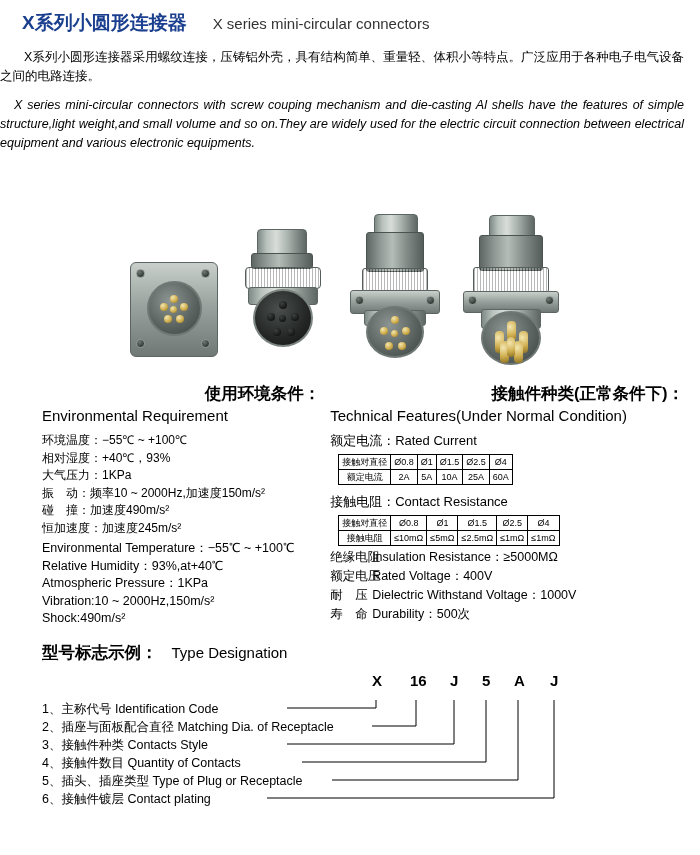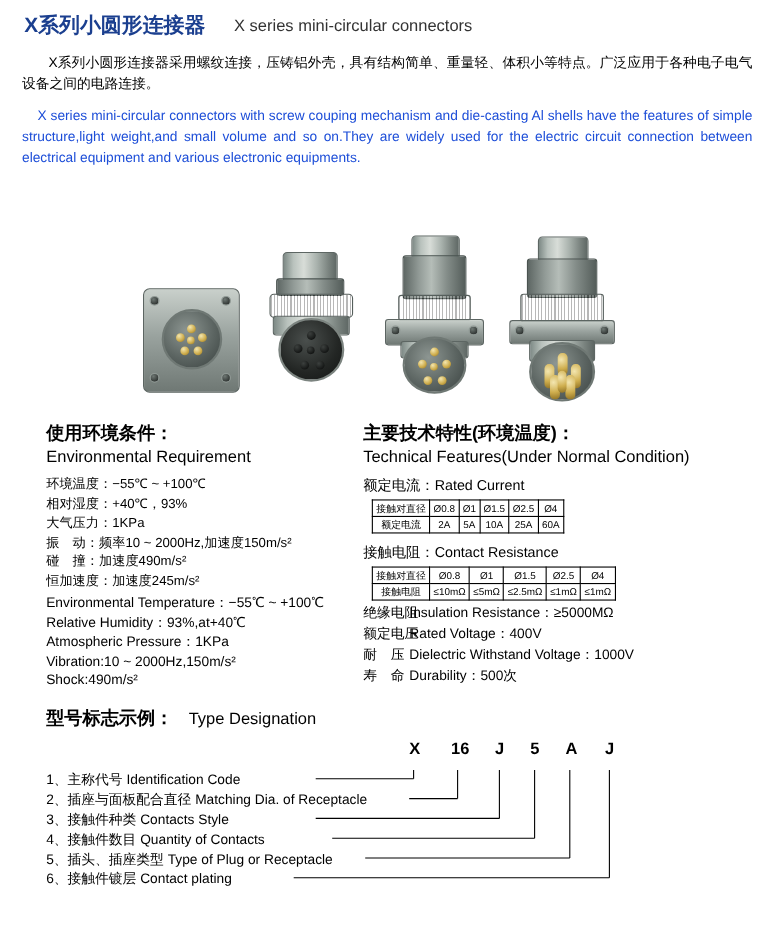--- a/index.html
+++ b/index.html
@@ -29,37 +29,38 @@
   }
   .title-en {
     font-size: 15px;
     color: #333333;
     margin-left: 26px;
     white-space: nowrap;
   }
 
   
   .intro {
-    padding: 4px 16px 0 20px;
+    padding: 4px 16px 0 0;
   }
   .para-cn {
     font-size: 12.5px;
     line-height: 19px;
     text-indent: 24px;
     color: #000;
     margin: 4px 0 0 0;
     text-align: justify;
   }
   .para-en {
     font-size: 12.5px;
     line-height: 19px;
-    color: #1d4ed8;
+    color: #000000;
     margin: 10px 0 0 0;
     text-indent: 14px;
     text-align: justify;
+    font-style: italic;
   }
 
   
   .photo-area {
     position: relative;
     height: 210px;
     margin-top: 14px;
   }
   .conn {
     position: absolute;
@@ -121,20 +122,21 @@
     margin-top: 6px;
   }
   .col-left { width: 305px; padding-left: 26px; }
   .col-right { width: 365px; padding-left: 10px; }
 
   .h-cn {
     font-size: 16.5px;
     font-weight: bold;
     margin: 0 0 2px 0;
     white-space: nowrap;
+    text-align: right;
   }
   .h-en {
     font-size: 15px;
     margin: 0 0 8px 0;
     white-space: nowrap;
   }
   .spec-line {
     font-size: 12px;
     line-height: 17.5px;
     white-space: nowrap;
@@ -297,21 +299,21 @@
     <div class="en-block">
       <div class="en-line">Environmental Temperature：−55℃ ~ +100℃</div>
       <div class="en-line">Relative Humidity：93%,at+40℃</div>
       <div class="en-line">Atmospheric Pressure：1KPa</div>
       <div class="en-line">Vibration:10 ~ 2000Hz,150m/s²</div>
       <div class="en-line">Shock:490m/s²</div>
     </div>
   </div>
 
   <div class="col-right">
-    <div class="h-cn">主要技术特性(环境温度)：</div>
+    <div class="h-cn">接触件种类(正常条件下)：</div>
     <div class="h-en">Technical Features(Under Normal Condition)</div>
 
     <div class="rc-item">额定电流：Rated Current</div>
 
     <table class="spec">
       <tbody>
           <tr>
         <td class="head">接触对直径</td>
         <td>Ø0.8</td>
         <td>Ø1</td>

